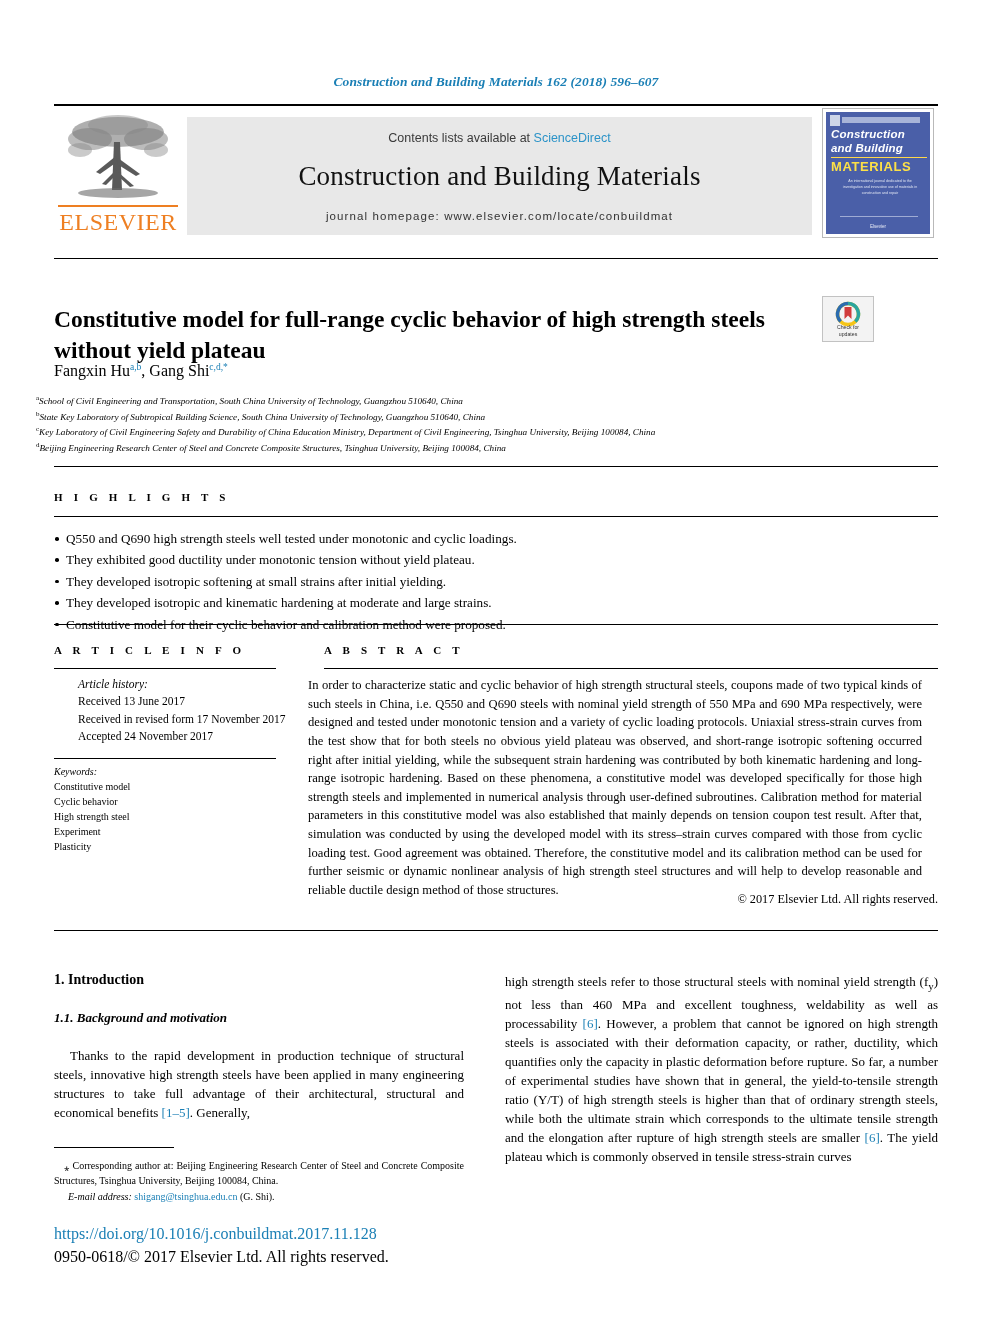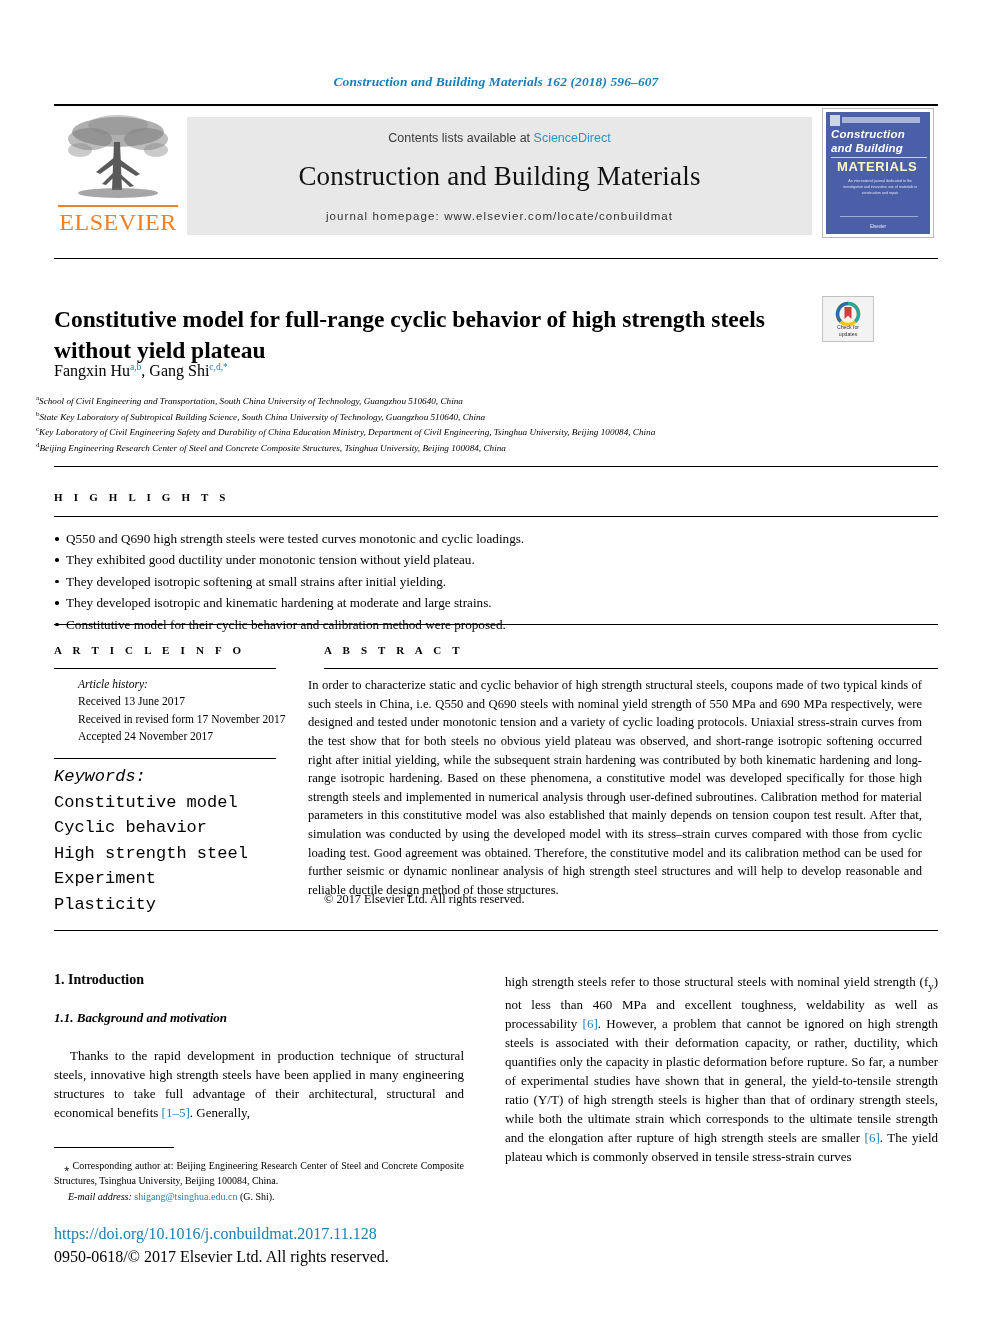--- a/index.html
+++ b/index.html
@@ -158,23 +158,22 @@
     width: 96px; height: 1px;
     background: #ffd84a;
   }
   .cover-line3 {
     position: absolute;
     left: 5px; top: 47px;
     width: 100px;
     font-family: "Liberation Sans", sans-serif;
     font-weight: bold;
     font-size: 13px;
-    color: #fef9c3;
+    color: #fde047;
     letter-spacing: .6px;
-    margin-left: 6px;
   }
   .cover-blurb {
     position: absolute;
     left: 16px; top: 67px;
     width: 76px;
     text-align: center;
     font-size: 3.6px;
     line-height: 1.6;
     color: #dfe4f2;
     font-family: "Liberation Sans", sans-serif;
@@ -322,22 +321,22 @@
   .kw-rule {
     position: absolute;
     left: 54px; top: 758px;
     width: 222px; height: 1px;
     background: #000;
   }
   .keywords {
     position: absolute;
     left: 54px; top: 764px;
     width: 230px;
-    font-family: Liberation Mono, monospace;
-    font-size: 17px;
+    font-family: Liberation Serif, serif;
+    font-size: 10px;
     line-height: 1.5;
   }
   .keywords .kw-label { font-style: italic; }
 
   .abs-head { position: absolute; left: 324px; top: 644px; }
   .abs-rule {
     position: absolute;
     left: 324px; top: 668px;
     width: 614px; height: 1px;
     background: #000;
@@ -348,21 +347,21 @@
     width: 614px;
     font-family: "Liberation Serif", serif;
     font-size: 12.6px;
     line-height: 1.48;
     text-align: justify;
   }
   .copyright {
     position: absolute;
     left: 324px; top: 892px;
     width: 614px;
-    text-align: left;
+    text-align: right;
     font-family: "Liberation Serif", serif;
     font-size: 12.3px;
   }
   .body-rule-top {
     position: absolute;
     left: 54px; top: 930px;
     width: 884px; height: 1px;
     background: #000;
   }
 
@@ -512,21 +511,21 @@
     <div><sup>a</sup><span>School of Civil Engineering and Transportation, South China University of Technology, Guangzhou 510640, China</span></div>
     <div><sup>b</sup><span>State Key Laboratory of Subtropical Building Science, South China University of Technology, Guangzhou 510640, China</span></div>
     <div><sup>c</sup><span>Key Laboratory of Civil Engineering Safety and Durability of China Education Ministry, Department of Civil Engineering, Tsinghua University, Beijing 100084, China</span></div>
     <div><sup>d</sup><span>Beijing Engineering Research Center of Steel and Concrete Composite Structures, Tsinghua University, Beijing 100084, China</span></div>
   </div>
 
   <div class="hl-rule-top"></div>
   <div class="section-label hl-head">H I G H L I G H T S</div>
   <div class="hl-rule-bot"></div>
   <ul class="highlights-list">
-    <li>Q550 and Q690 high strength steels were tested curves monotonic and cyclic loadings.</li>
+    <li>Q550 and Q690 high strength steels well tested under monotonic and cyclic loadings.</li>
     <li>They exhibited good ductility under monotonic tension without yield plateau.</li>
     <li>They developed isotropic softening at small strains after initial yielding.</li>
     <li>They developed isotropic and kinematic hardening at moderate and large strains.</li>
     <li>Constitutive model for their cyclic behavior and calibration method were proposed.</li>
   </ul>
   <div class="hl-rule-end"></div>
 
   <div class="section-label info-head">A R T I C L E   I N F O</div>
   <div class="info-rule"></div>
   <div class="article-history">

